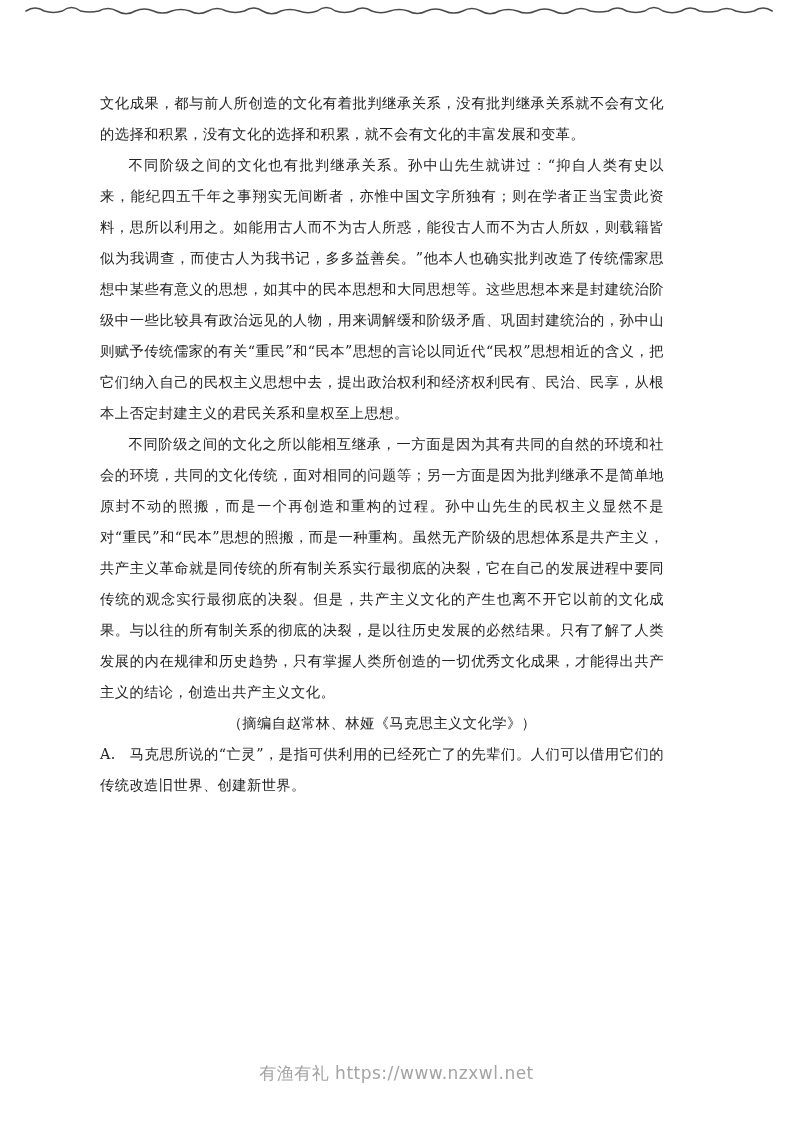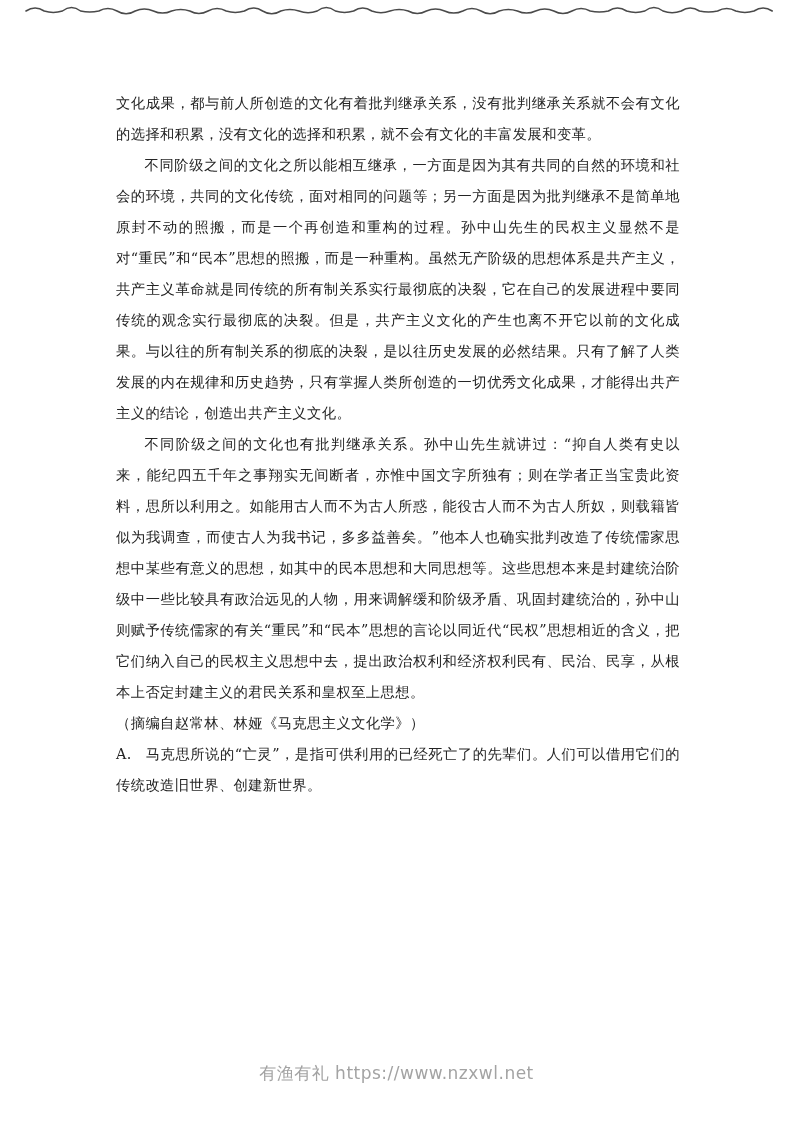--- a/index.html
+++ b/index.html
@@ -15,32 +15,32 @@
     background: #ffffff;
     color: #242424;
   }
   .scribble {
     position: absolute;
     top: 0; left: 0;
     width: 793px; height: 22px;
   }
   .content {
     position: absolute;
-    left: 116px; top: 88px;
+    left: 100px; top: 88px;
     width: 564px;
     font-size: 14.3px;
     line-height: 31px;
     text-align: justify;
     letter-spacing: 0.4px;
     color: #242424;
   }
   .content p { margin: 0; }
   .content p.ind { text-indent: 2em; }
   .attr-line {
-    text-align: left;
+    text-align: center;
   }
   .qline .qnum,
   .qline .qlabel {
     margin-right: 14px;
   }
   .footer {
     position: absolute;
     top: 1062px; left: 0;
     width: 793px;
     text-align: center;
@@ -54,22 +54,22 @@
 
 <div class="page">
 
   <svg class="scribble" viewBox="0 0 793 22" xmlns="http://www.w3.org/2000/svg">
     <path id="scribble-path" fill="none" stroke-width="1.5" stroke-linecap="round" d="M26,11 Q35.1,5.0 44.2,11 Q53.3,13.8 62.4,11 Q71.5,4.0 80.6,11 Q89.7,13.1 98.8,11 Q107.9,6.0 117.0,11 Q126.1,16.6 135.2,11 Q144.3,7.0 153.4,11 Q162.5,15.2 171.6,11 Q180.7,8.0 189.8,11 Q198.9,15.9 208.0,11 Q217.1,6.0 226.2,11 Q235.3,13.8 244.4,11 Q253.5,5.0 262.6,11 Q271.7,16.6 280.8,11 Q289.9,8.0 299.0,11 Q308.1,14.5 317.2,11 Q326.3,4.0 335.4,11 Q344.5,13.8 353.6,11 Q362.7,5.0 371.8,11 Q380.9,14.5 390.0,11 Q399.1,8.0 408.2,11 Q417.3,15.9 426.4,11 Q435.5,7.0 444.6,11 Q453.7,15.2 462.8,11 Q471.9,6.0 481.0,11 Q490.1,16.6 499.2,11 Q508.3,8.0 517.4,11 Q526.5,15.2 535.6,11 Q544.7,7.0 553.8,11 Q562.9,15.9 572.0,11 Q581.1,6.0 590.2,11 Q599.3,13.1 608.4,11 Q617.5,5.0 626.6,11 Q635.7,13.8 644.8,11 Q653.9,4.0 663.0,11 Q672.1,14.5 681.2,11 Q690.3,5.0 699.4,11 Q708.5,13.1 717.6,11 Q726.7,6.0 735.8,11 Q744.9,13.8 754.0,11 Q763.1,5.0 772.2,11" stroke="#4a4a4a"></path>
   </svg>
 
   <div class="content">
     <div id="passage">
         <p class="">文化成果，都与前人所创造的文化有着批判继承关系，没有批判继承关系就不会有文化的选择和积累，没有文化的选择和积累，就不会有文化的丰富发展和变革。</p>
+        <p class="ind">不同阶级之间的文化也有批判继承关系。孙中山先生就讲过：“抑自人类有史以来，能纪四五千年之事翔实无间断者，亦惟中国文字所独有；则在学者正当宝贵此资料，思所以利用之。如能用古人而不为古人所惑，能役古人而不为古人所奴，则载籍皆似为我调查，而使古人为我书记，多多益善矣。”他本人也确实批判改造了传统儒家思想中某些有意义的思想，如其中的民本思想和大同思想等。这些思想本来是封建统治阶级中一些比较具有政治远见的人物，用来调解缓和阶级矛盾、巩固封建统治的，孙中山则赋予传统儒家的有关“重民”和“民本”思想的言论以同近代“民权”思想相近的含义，把它们纳入自己的民权主义思想中去，提出政治权利和经济权利民有、民治、民享，从根本上否定封建主义的君民关系和皇权至上思想。</p>
         <p class="ind">不同阶级之间的文化之所以能相互继承，一方面是因为其有共同的自然的环境和社会的环境，共同的文化传统，面对相同的问题等；另一方面是因为批判继承不是简单地原封不动的照搬，而是一个再创造和重构的过程。孙中山先生的民权主义显然不是对“重民”和“民本”思想的照搬，而是一种重构。虽然无产阶级的思想体系是共产主义，共产主义革命就是同传统的所有制关系实行最彻底的决裂，它在自己的发展进程中要同传统的观念实行最彻底的决裂。但是，共产主义文化的产生也离不开它以前的文化成果。与以往的所有制关系的彻底的决裂，是以往历史发展的必然结果。只有了解了人类发展的内在规律和历史趋势，只有掌握人类所创造的一切优秀文化成果，才能得出共产主义的结论，创造出共产主义文化。</p>
-        <p class="ind">不同阶级之间的文化也有批判继承关系。孙中山先生就讲过：“抑自人类有史以来，能纪四五千年之事翔实无间断者，亦惟中国文字所独有；则在学者正当宝贵此资料，思所以利用之。如能用古人而不为古人所惑，能役古人而不为古人所奴，则载籍皆似为我调查，而使古人为我书记，多多益善矣。”他本人也确实批判改造了传统儒家思想中某些有意义的思想，如其中的民本思想和大同思想等。这些思想本来是封建统治阶级中一些比较具有政治远见的人物，用来调解缓和阶级矛盾、巩固封建统治的，孙中山则赋予传统儒家的有关“重民”和“民本”思想的言论以同近代“民权”思想相近的含义，把它们纳入自己的民权主义思想中去，提出政治权利和经济权利民有、民治、民享，从根本上否定封建主义的君民关系和皇权至上思想。</p>
       </div>
 
     <p class="attr-line">
       <span>（摘编自赵常林、林娅《马克思主义文化学》）</span>
     </p>
 
 
     <div id="options">
         <p class="qline"><span class="qlabel">A.</span><span>马克思所说的“亡灵”，是指可供利用的已经死亡了的先辈们。人们可以借用它们的传统改造旧世界、创建新世界。</span></p>
       </div>

